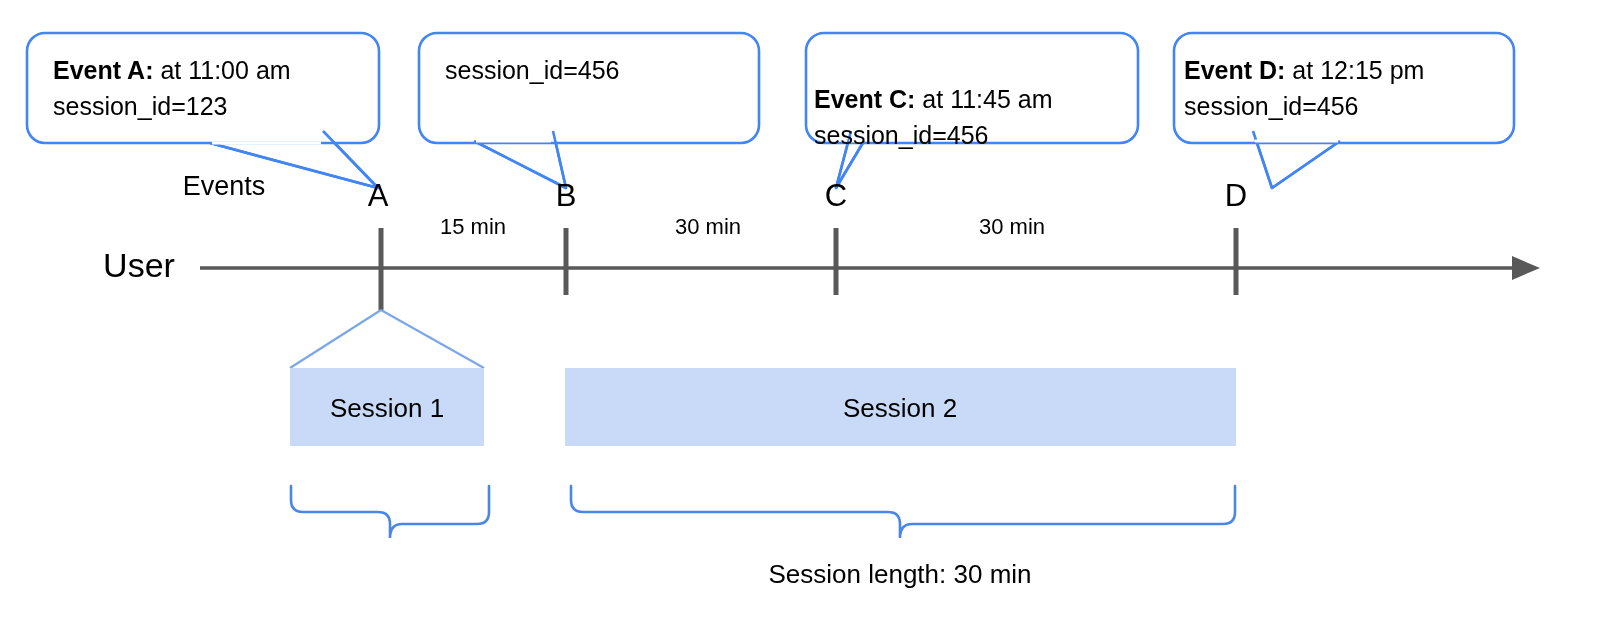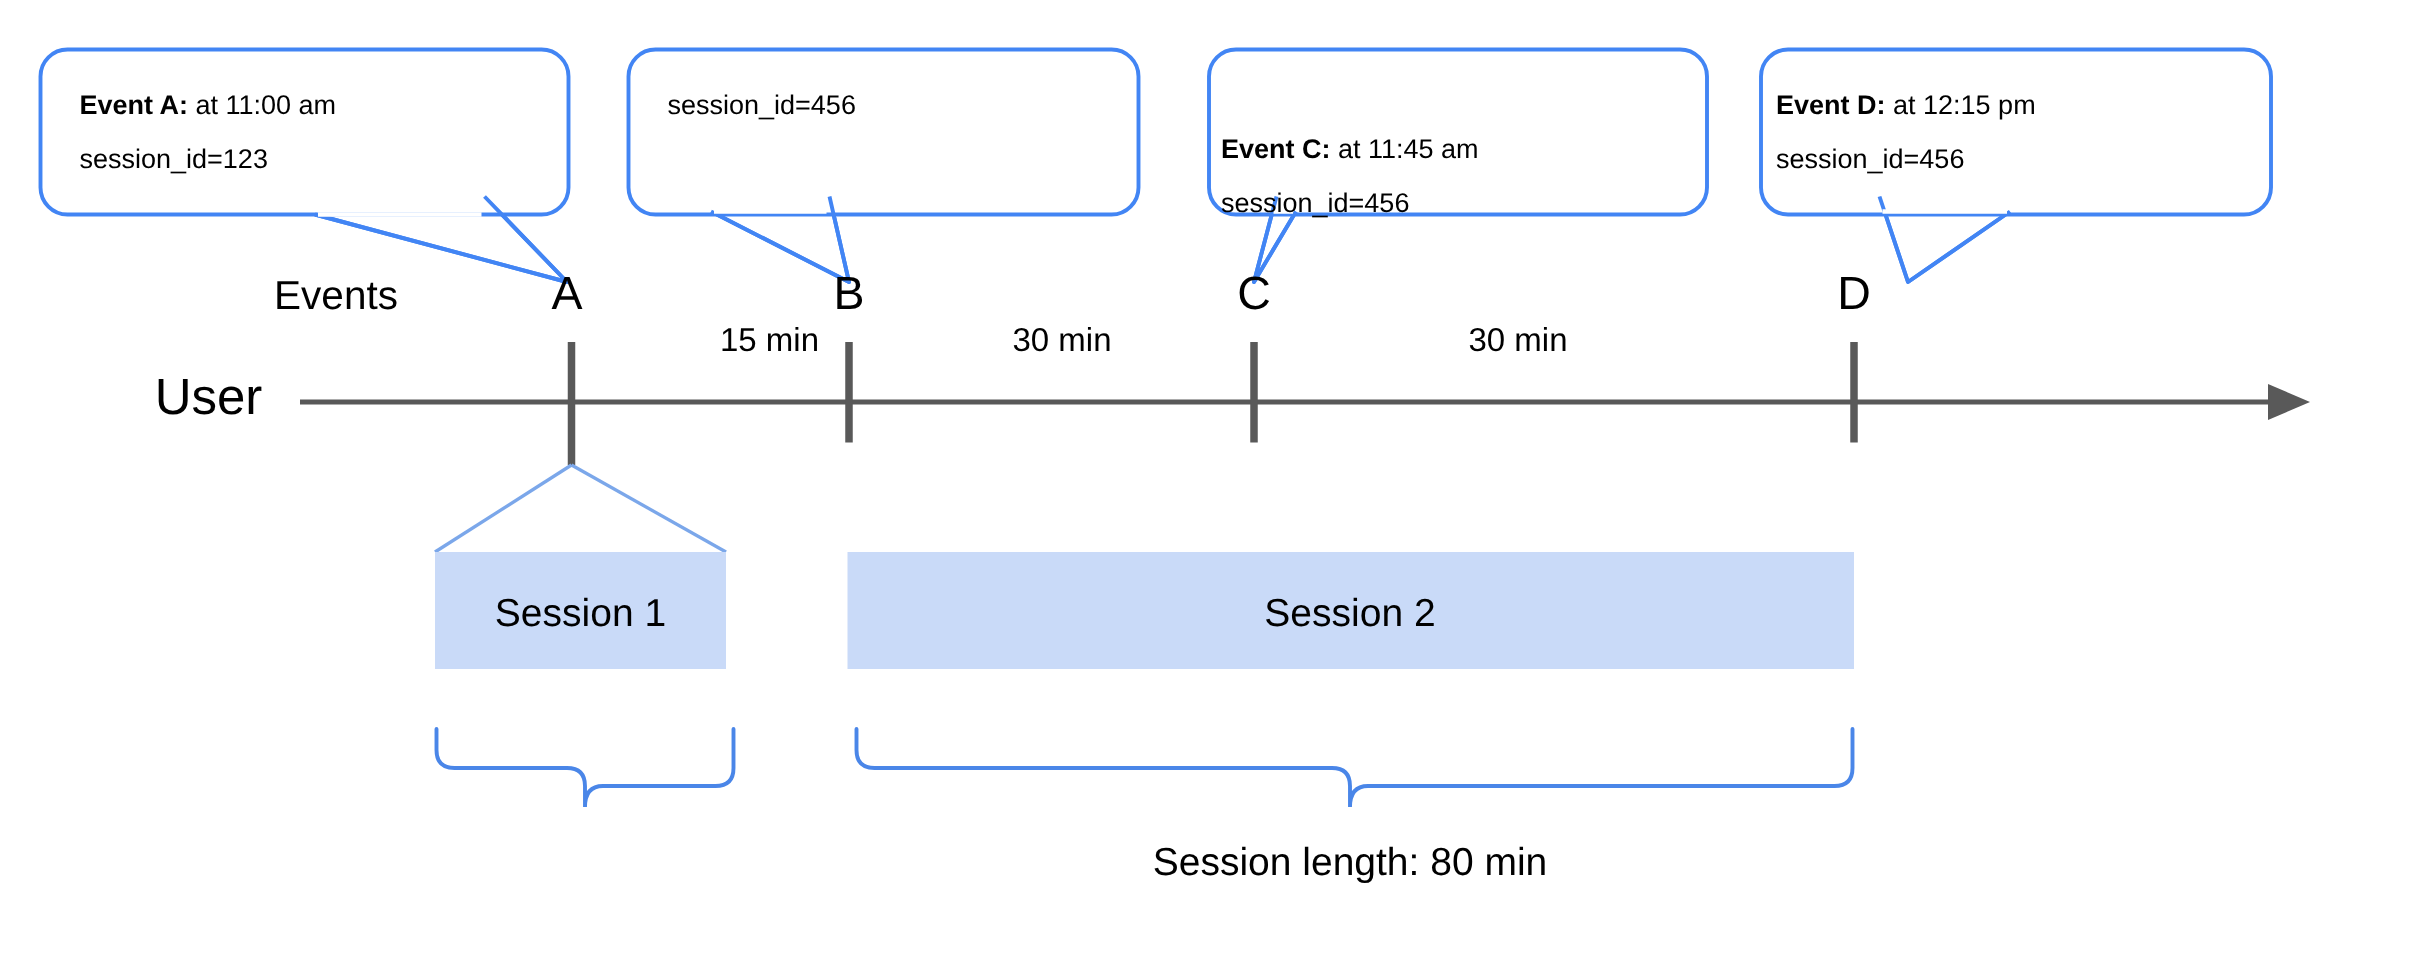--- a/index.html
+++ b/index.html
@@ -1,21 +1,21 @@
 <!DOCTYPE html>
 <html><head>
 <meta charset="utf-8">
 <style>
   html,body{margin:0;padding:0;background:#ffffff;}
   body{width:1614px;height:642px;position:relative;overflow:hidden;
        font-family:"Liberation Sans",sans-serif;color:#000;}
   #stage{position:absolute;left:0;top:0;width:1614px;height:642px;}
   svg.layer{position:absolute;left:0;top:0;width:1614px;height:642px;overflow:visible;}
   .callout-text{position:absolute;box-sizing:border-box;padding:0;
-       font-size:18px;line-height:36px;color:#000;white-space:nowrap;}
+       font-size:25px;line-height:36px;color:#000;white-space:nowrap;}
   .callout-text b{font-weight:bold;}
   .txt{position:absolute;white-space:nowrap;color:#000;}
   .evt-letter{font-size:31px;}
   .dur-label{font-size:22px;}
   .row-label-events{font-size:27px;}
   .row-label-user{font-size:34px;}
   .session-label{font-size:26px;}
   .len-label{font-size:26px;}
   .ctr{transform:translateX(-50%);}
 </style>
@@ -100,30 +100,30 @@
   <div class="callout-text" style="left:814px;top:52px;margin-top:29px;">
     <div><b>Event C:</b><span> at 11:45 am</span></div>
     <div>session_id=456</div>
   </div>
 
   <div class="callout-text" style="left:1184px;top:52px;">
     <div><b>Event D:</b><span> at 12:15 pm</span></div>
     <div>session_id=456</div>
   </div>
 
-  <div class="txt row-label-events ctr" style="left:224px;top:182px;">Events</div>
+  <div class="txt row-label-events ctr" style="left:224px;top:171px;">Events</div>
   <div class="txt row-label-user ctr" style="left:139px;top:246px;">User</div>
 
   <div class="txt evt-letter ctr" style="left:378px;top:178px;">A</div>
   <div class="txt evt-letter ctr" style="left:566px;top:178px;">B</div>
   <div class="txt evt-letter ctr" style="left:836px;top:178px;">C</div>
   <div class="txt evt-letter ctr" style="left:1236px;top:178px;">D</div>
 
-  <div class="txt dur-label ctr" style="left:473px;top:214px;margin-left:40px;">15 min</div>
+  <div class="txt dur-label ctr" style="left:473px;top:214px;">15 min</div>
   <div class="txt dur-label ctr" style="left:708px;top:214px;">30 min</div>
   <div class="txt dur-label ctr" style="left:1012px;top:214px;">30 min</div>
 
   <div class="txt session-label ctr" style="left:387px;top:393px;">Session 1</div>
   <div class="txt session-label ctr" style="left:900px;top:393px;">Session 2</div>
 
-  <div class="txt len-label ctr" style="left:900px;top:559px;">Session length: 80 min</div>
+  <div class="txt len-label ctr" style="left:900px;top:559px;">Session length: 30 min</div>
 
 </div>
 
 </body></html>

